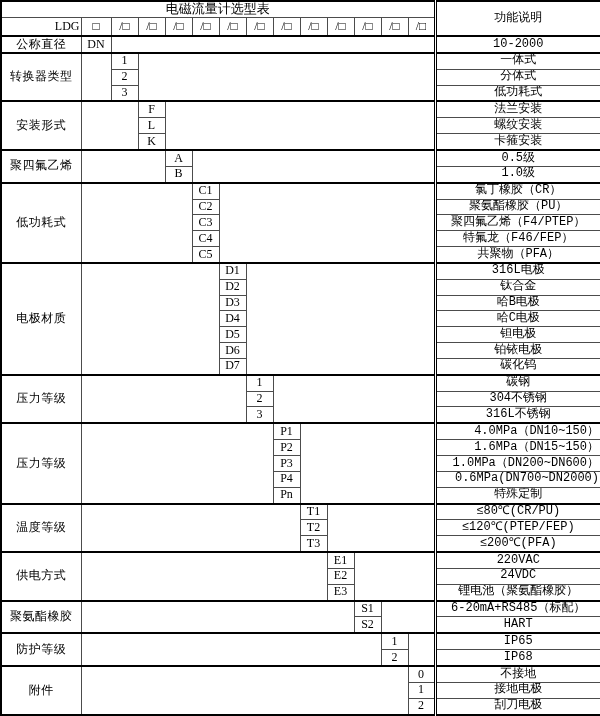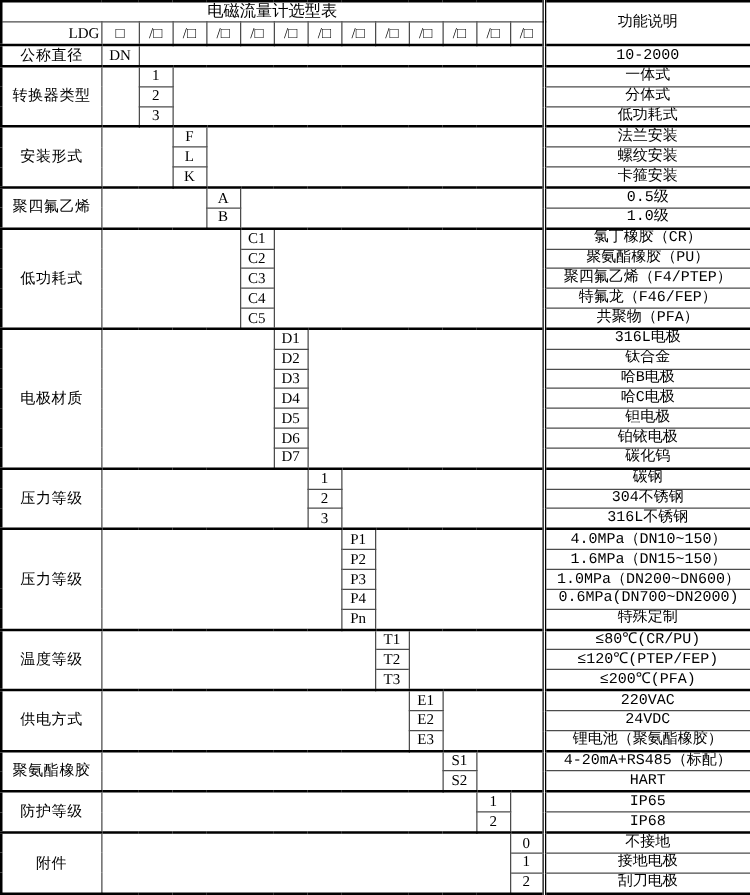--- a/index.html
+++ b/index.html
@@ -14,21 +14,21 @@
   td{
     border:1px solid #4c4c4c;
     text-align:center;vertical-align:middle;
     padding:0 1px;overflow:hidden;white-space:nowrap;line-height:1.15;
   }
   tr.sec>td{border-top:2px solid #000;}
   td.desc,td.fhead{border-left:3px double #000;font-family:Liberation Mono, monospace;}
   td.title{font-size:13px;height:15px;font-family:Liberation Serif, serif;}
   tr.r-model>td{height:17px;}
   td.ldg{text-align:right;padding-left:6px;}
-  td.la{text-align:center;padding-left:2px;}
+  td.la{text-align:right;padding-left:2px;}
   td.lbl{letter-spacing:0.5px;margin-top:36px;}
 </style>
 </head>
 <body>
 
 <table class="sel">
   <colgroup>
     <col style="width:80px">
       <col style="width:30px">
     <col style="width:27px">
@@ -246,21 +246,21 @@
   <tr>
     <td class="code">E3</td>
     <td class="desc">锂电池（聚氨酯橡胶）</td>
   </tr>
 
   <tr class="sec">
     <td class="lbl" rowspan="2">聚氨酯橡胶</td>
     <td class="blank" rowspan="2" colspan="10"></td>
     <td class="code">S1</td>
     <td class="blank" rowspan="2" colspan="2"></td>
-    <td class="desc">4-20mA+RS485（标配）</td>
+    <td class="desc">6-20mA+RS485（标配）</td>
   </tr>
   <tr>
     <td class="code">S2</td>
     <td class="desc">HART</td>
   </tr>
 
   <tr class="sec">
     <td class="lbl" rowspan="2">防护等级</td>
     <td class="blank" rowspan="2" colspan="11"></td>
     <td class="code">1</td>

